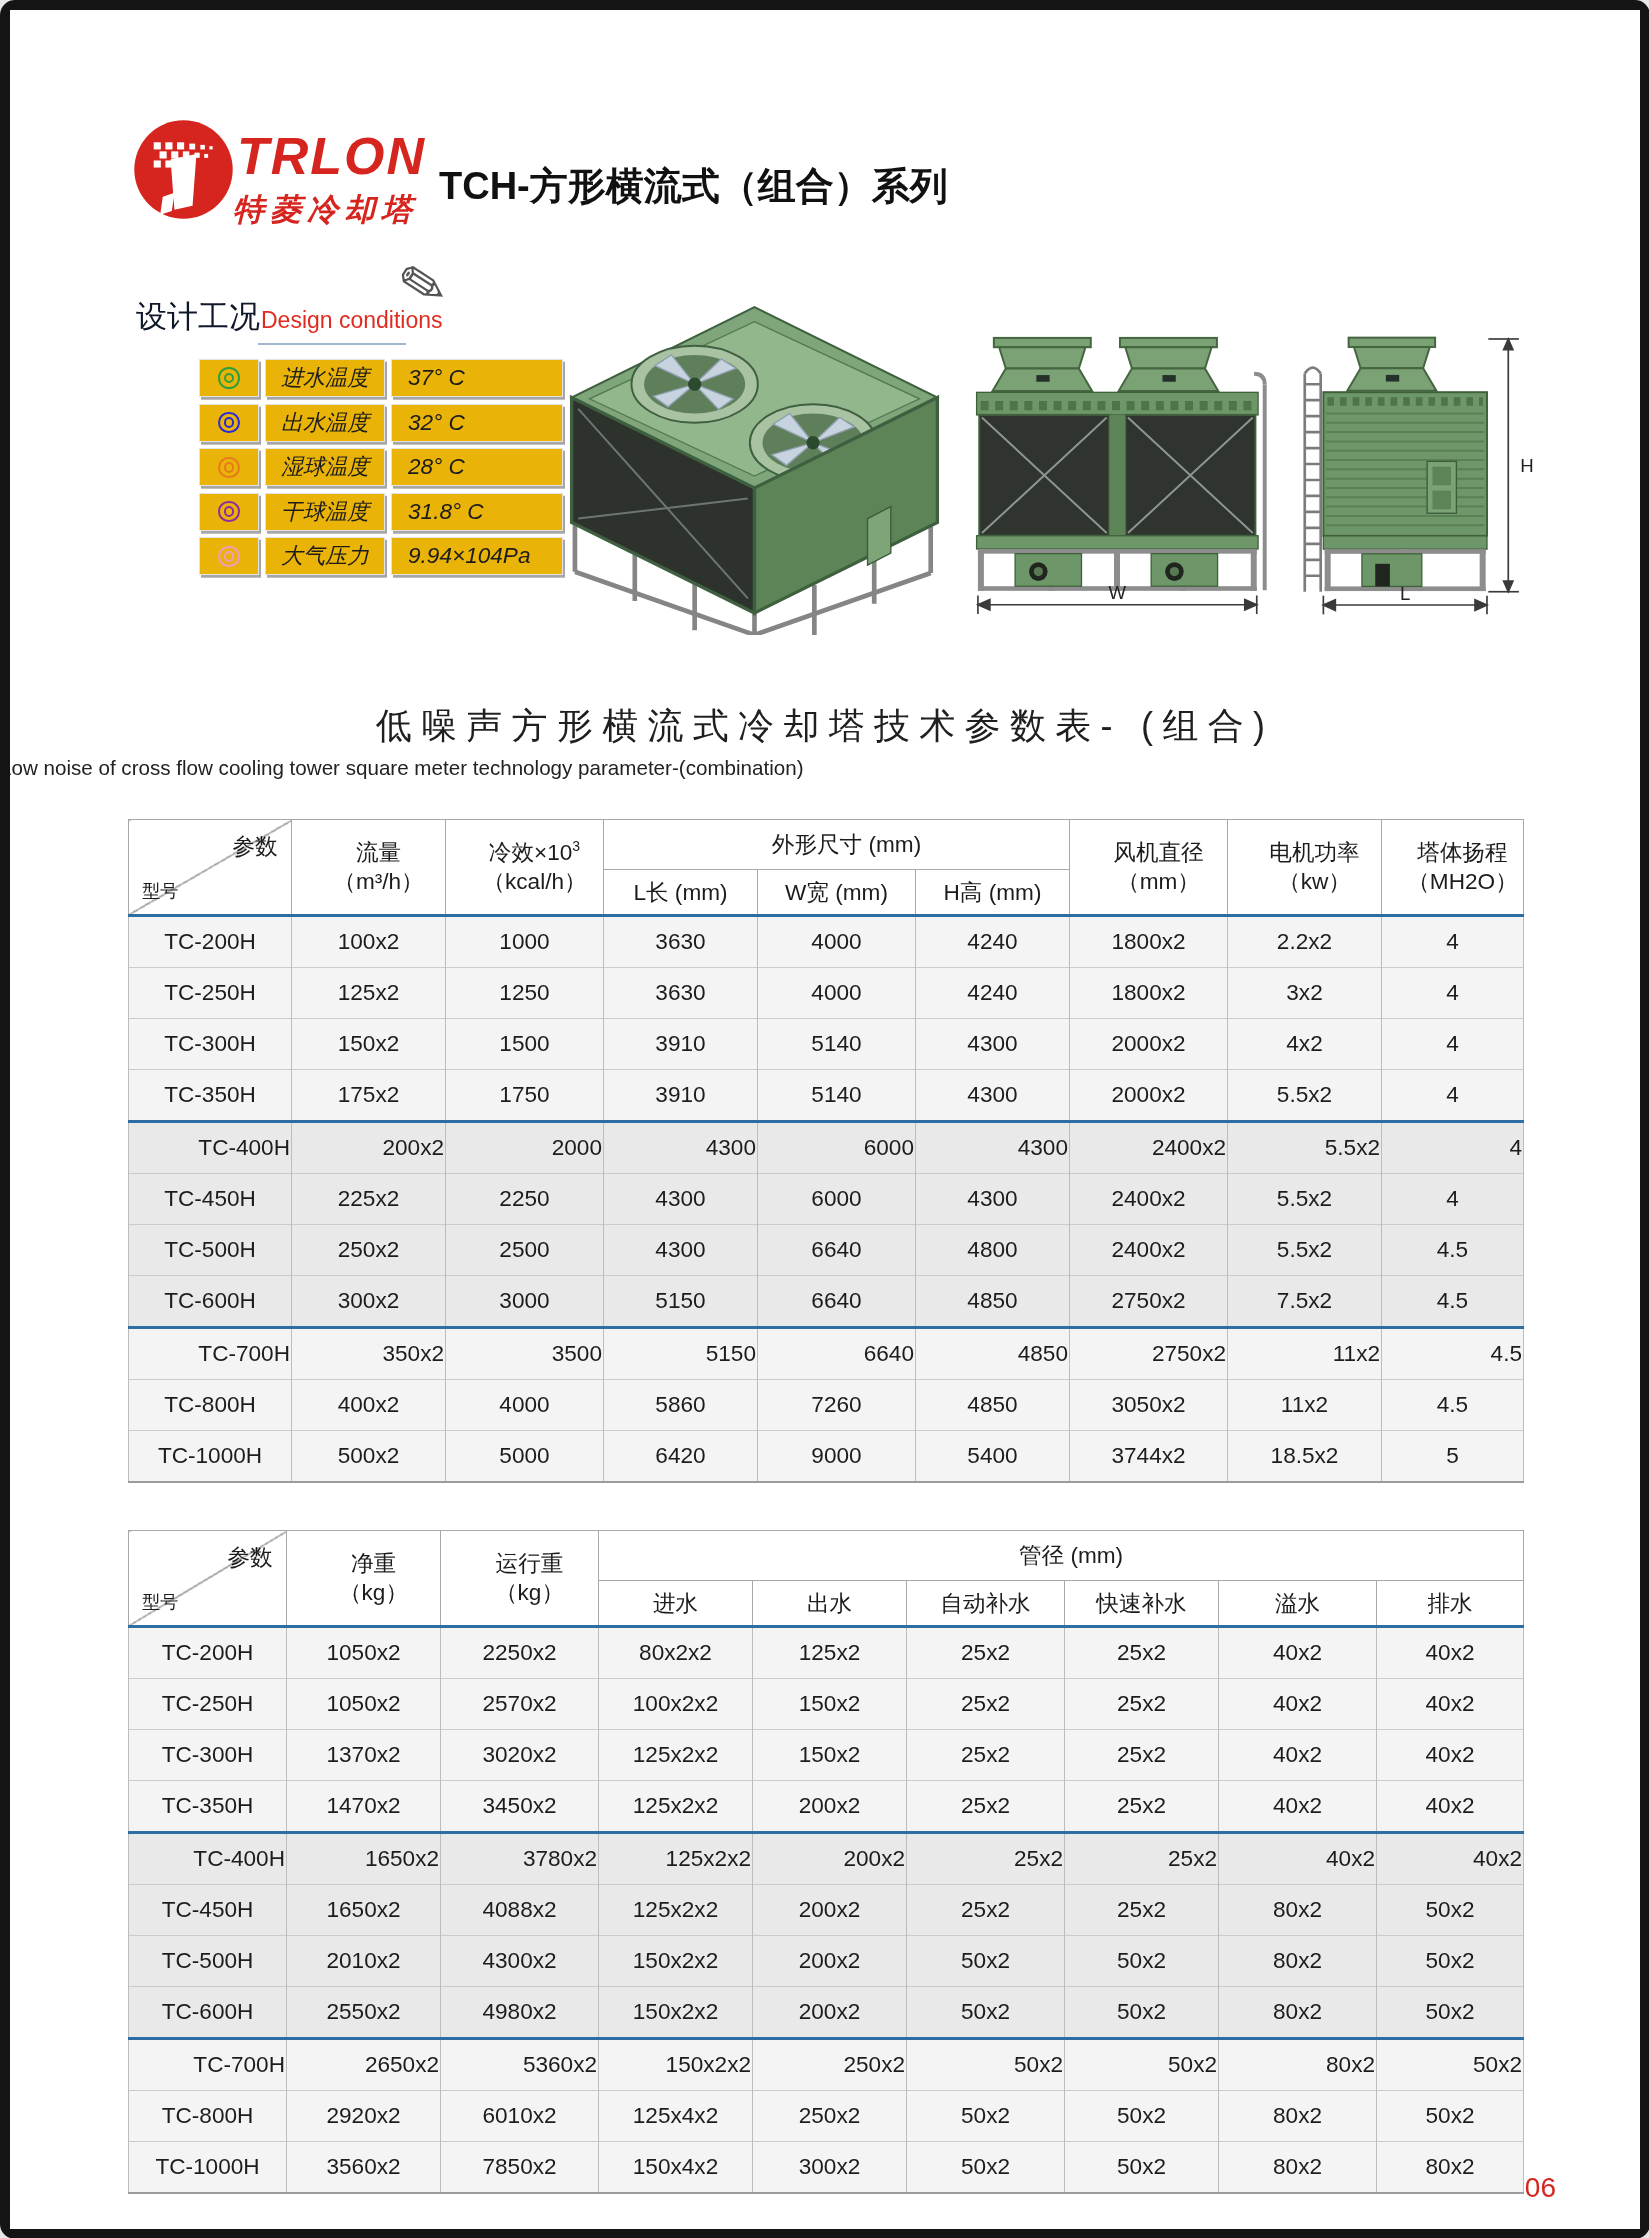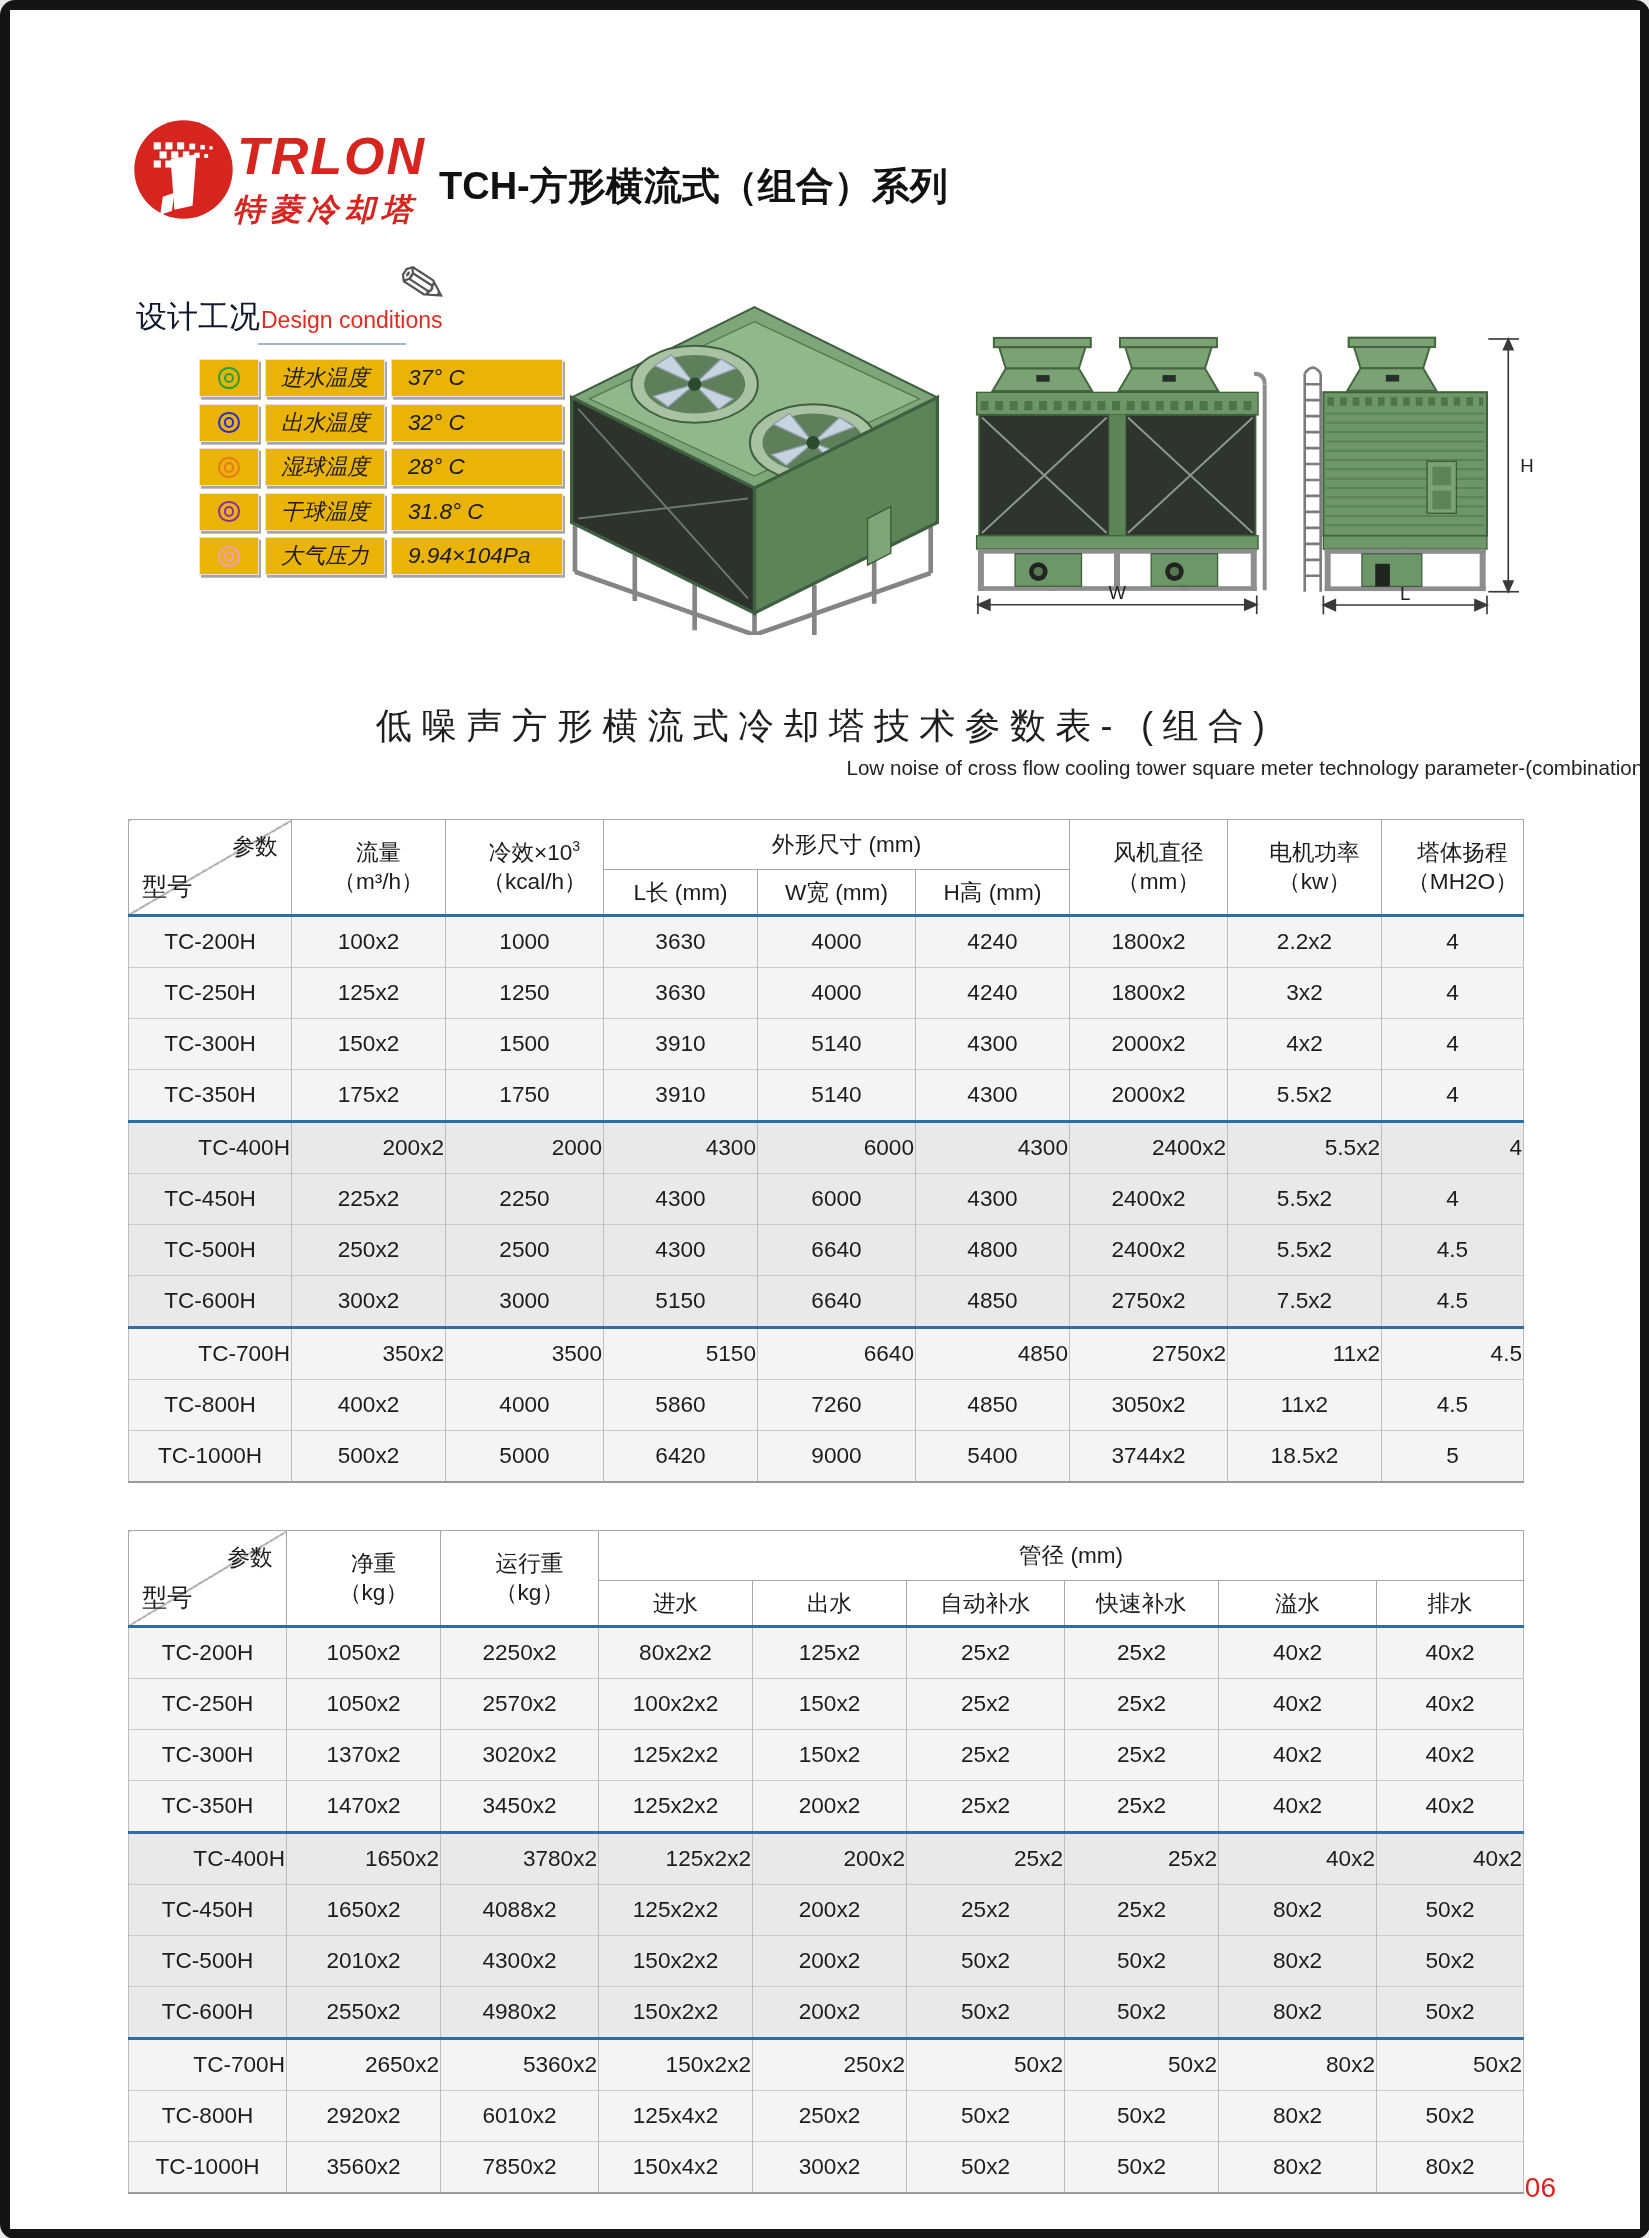--- a/index.html
+++ b/index.html
@@ -34,37 +34,37 @@
   
   .fig{position:absolute;}
   .fig-iso{left:555px;top:299px;width:399px;height:336px;}
   .fig-front{left:962px;top:331px;width:312px;height:286px;}
   .fig-side{left:1282px;top:331px;width:253px;height:286px;}
   .fig text{font-family:"Liberation Sans","DejaVu Sans",sans-serif;}
 
   
   .main-title{position:absolute;left:0;right:0;top:702px;text-align:center;font-size:36px;
               letter-spacing:9.3px;color:#1f1f1f;}
-  .main-subtitle{position:absolute;left:0;right:0;top:756px;text-align:right;font-size:20.6px;color:#222;}
+  .main-subtitle{position:absolute;left:0;right:0;top:756px;text-align:left;font-size:20.6px;color:#222;}
 
   
   .spec-table{position:absolute;left:128px;width:1394px;border-collapse:collapse;table-layout:fixed;
               background:#fff;font-size:22.6px;color:#1c1c1c;border:1.3px solid #a8a8a8;border-bottom:2.7px solid #9b9b9b;}
   .t1{top:819px;}
   .t2{top:1530px;}
   .spec-table th{font-weight:normal;background:#ffffff;border:1.3px solid #a8a8a8;padding:0;font-size:22.6px;}
   .spec-table thead tr.hr1 th{height:49px;padding-left:20px;}
   .spec-table thead tr.hr2 th{height:44px;}
   .hcell .l1{line-height:1.3;}
   .hcell .l2{line-height:1.3;}
   .hcell sup{font-size:14px;vertical-align:super;}
   th.corner{position:relative;
      background:linear-gradient(to bottom right,#fff 49.5%,#9f9f9f 49.5%,#9f9f9f 50.5%,#fff 50.5%);}
   .corner-top{position:absolute;top:10.6px;right:13.3px;font-size:22.6px;}
-  .corner-bottom{position:absolute;bottom:10.6px;left:13.3px;font-size:25px;}
+  .corner-bottom{position:absolute;bottom:10.6px;left:13.3px;font-size:18px;}
   .spec-table td{text-align:center;height:48px;background:#f4f4f4;
       border-left:1.3px solid #bdbdbd;border-right:1.3px solid #bdbdbd;border-top:1.3px solid #cbcbcb;}
   .spec-table tbody tr:first-child td{border-top:3.3px solid #2e6da4;}
   .spec-table tr.sep td{border-top:3.3px solid #2e6da4;text-align:right;}
   .spec-table tr.dark td{background:#e9e9e9;}
 
   
   .page-number{position:absolute;right:94px;top:2172px;font-size:28px;color:#d6251f;}
 </style>
 </head>

